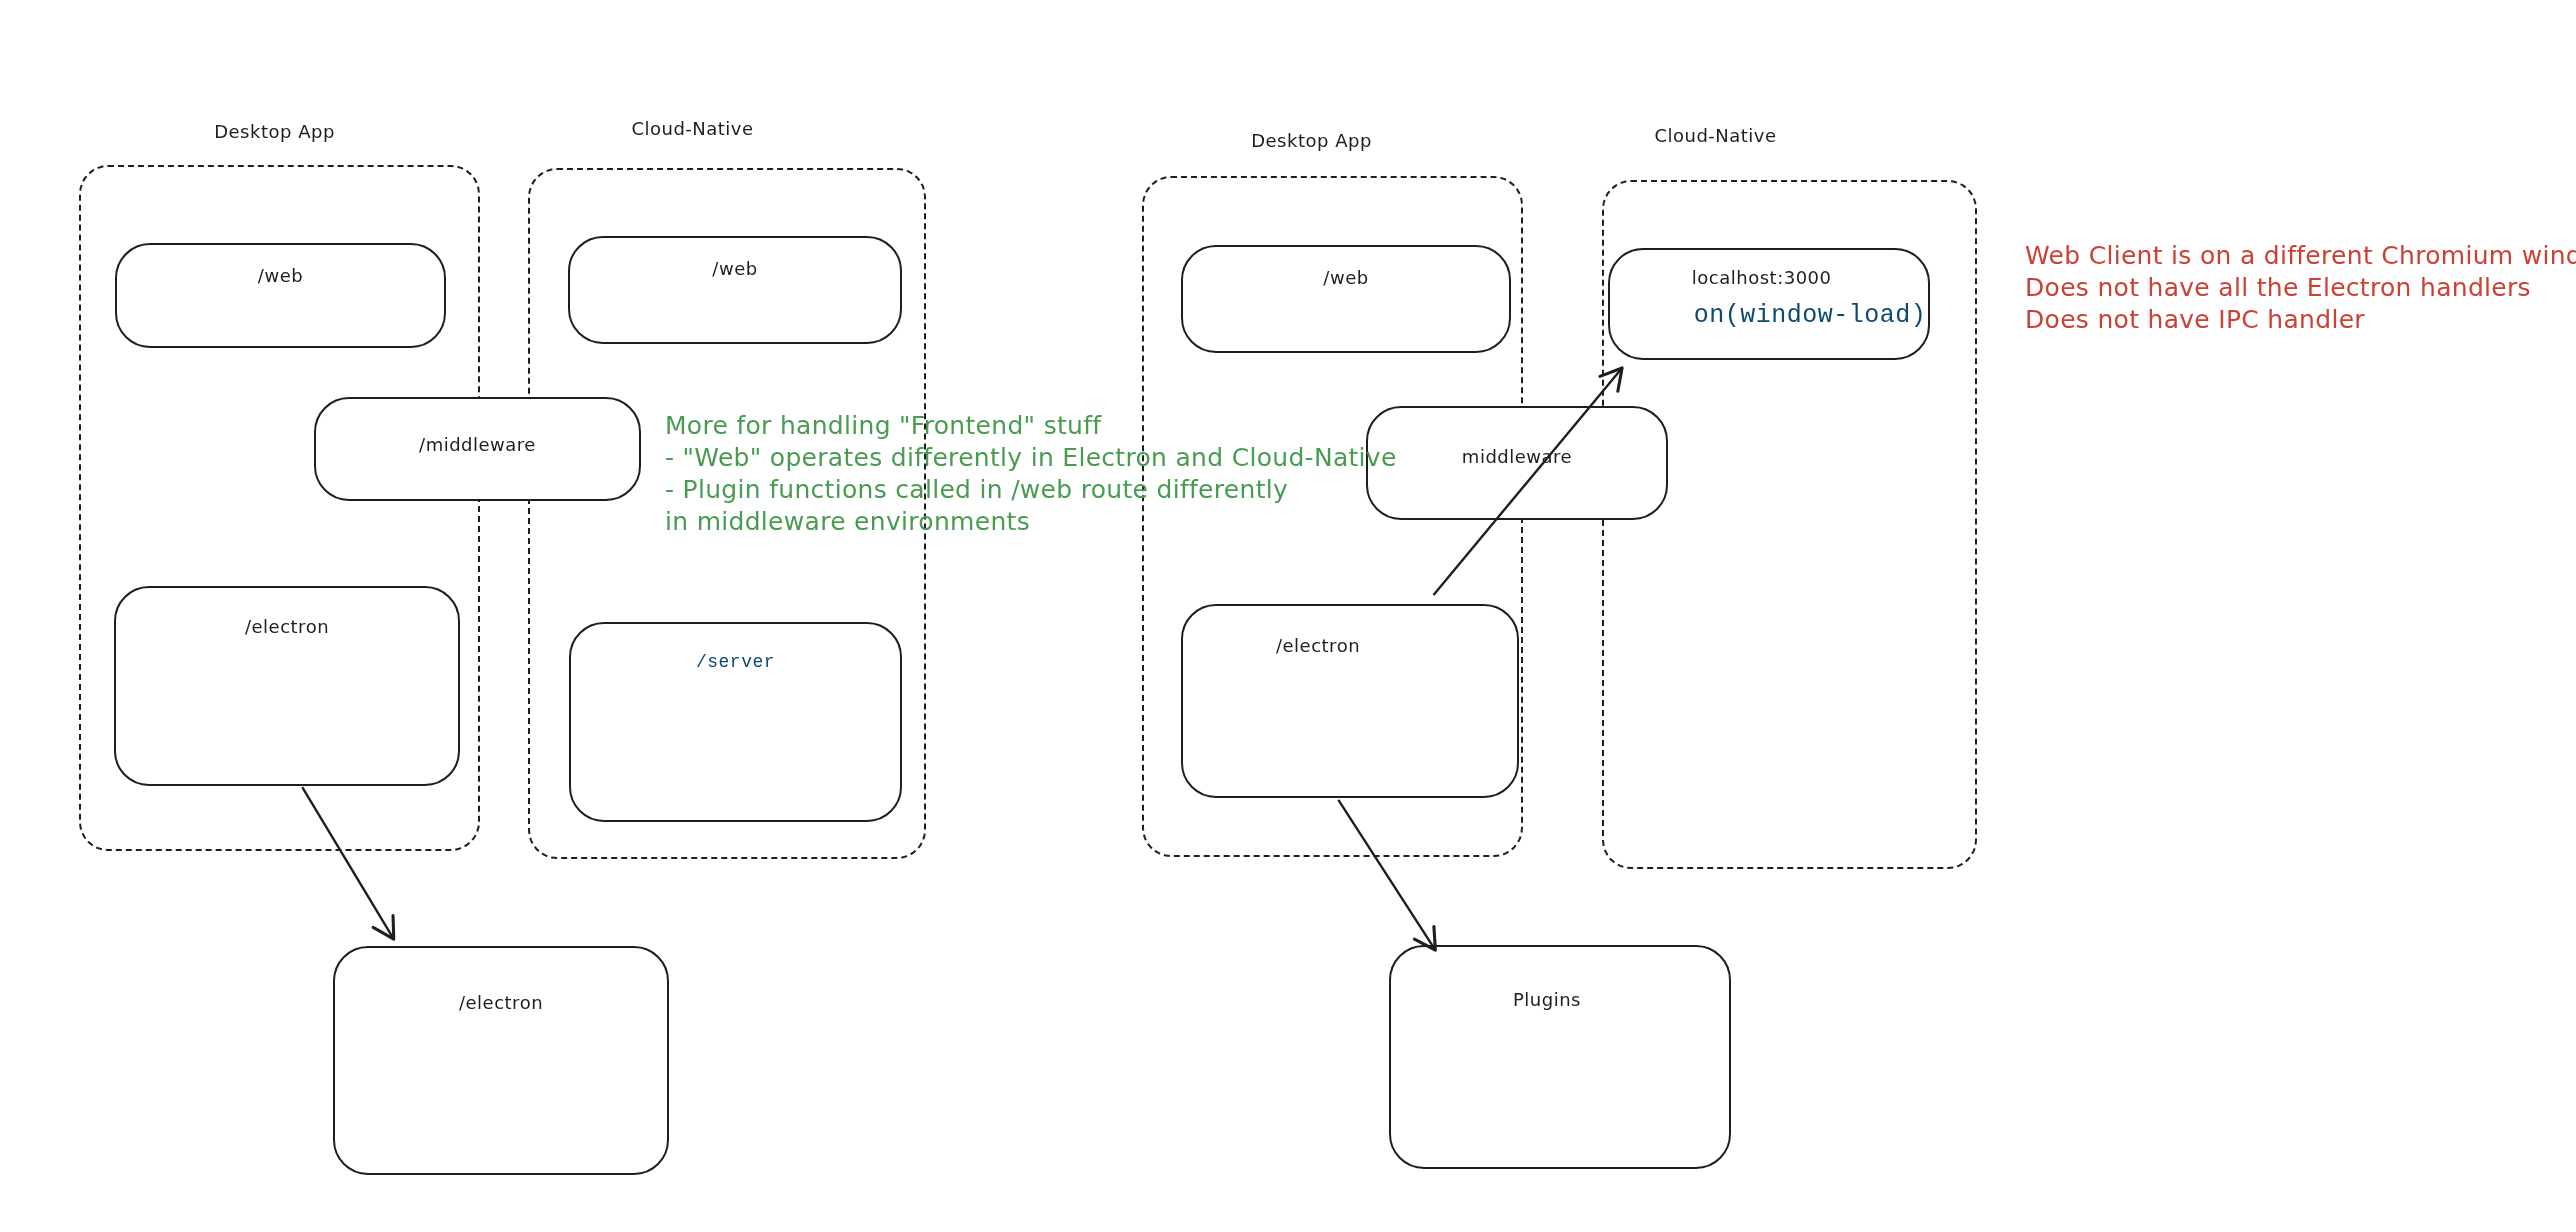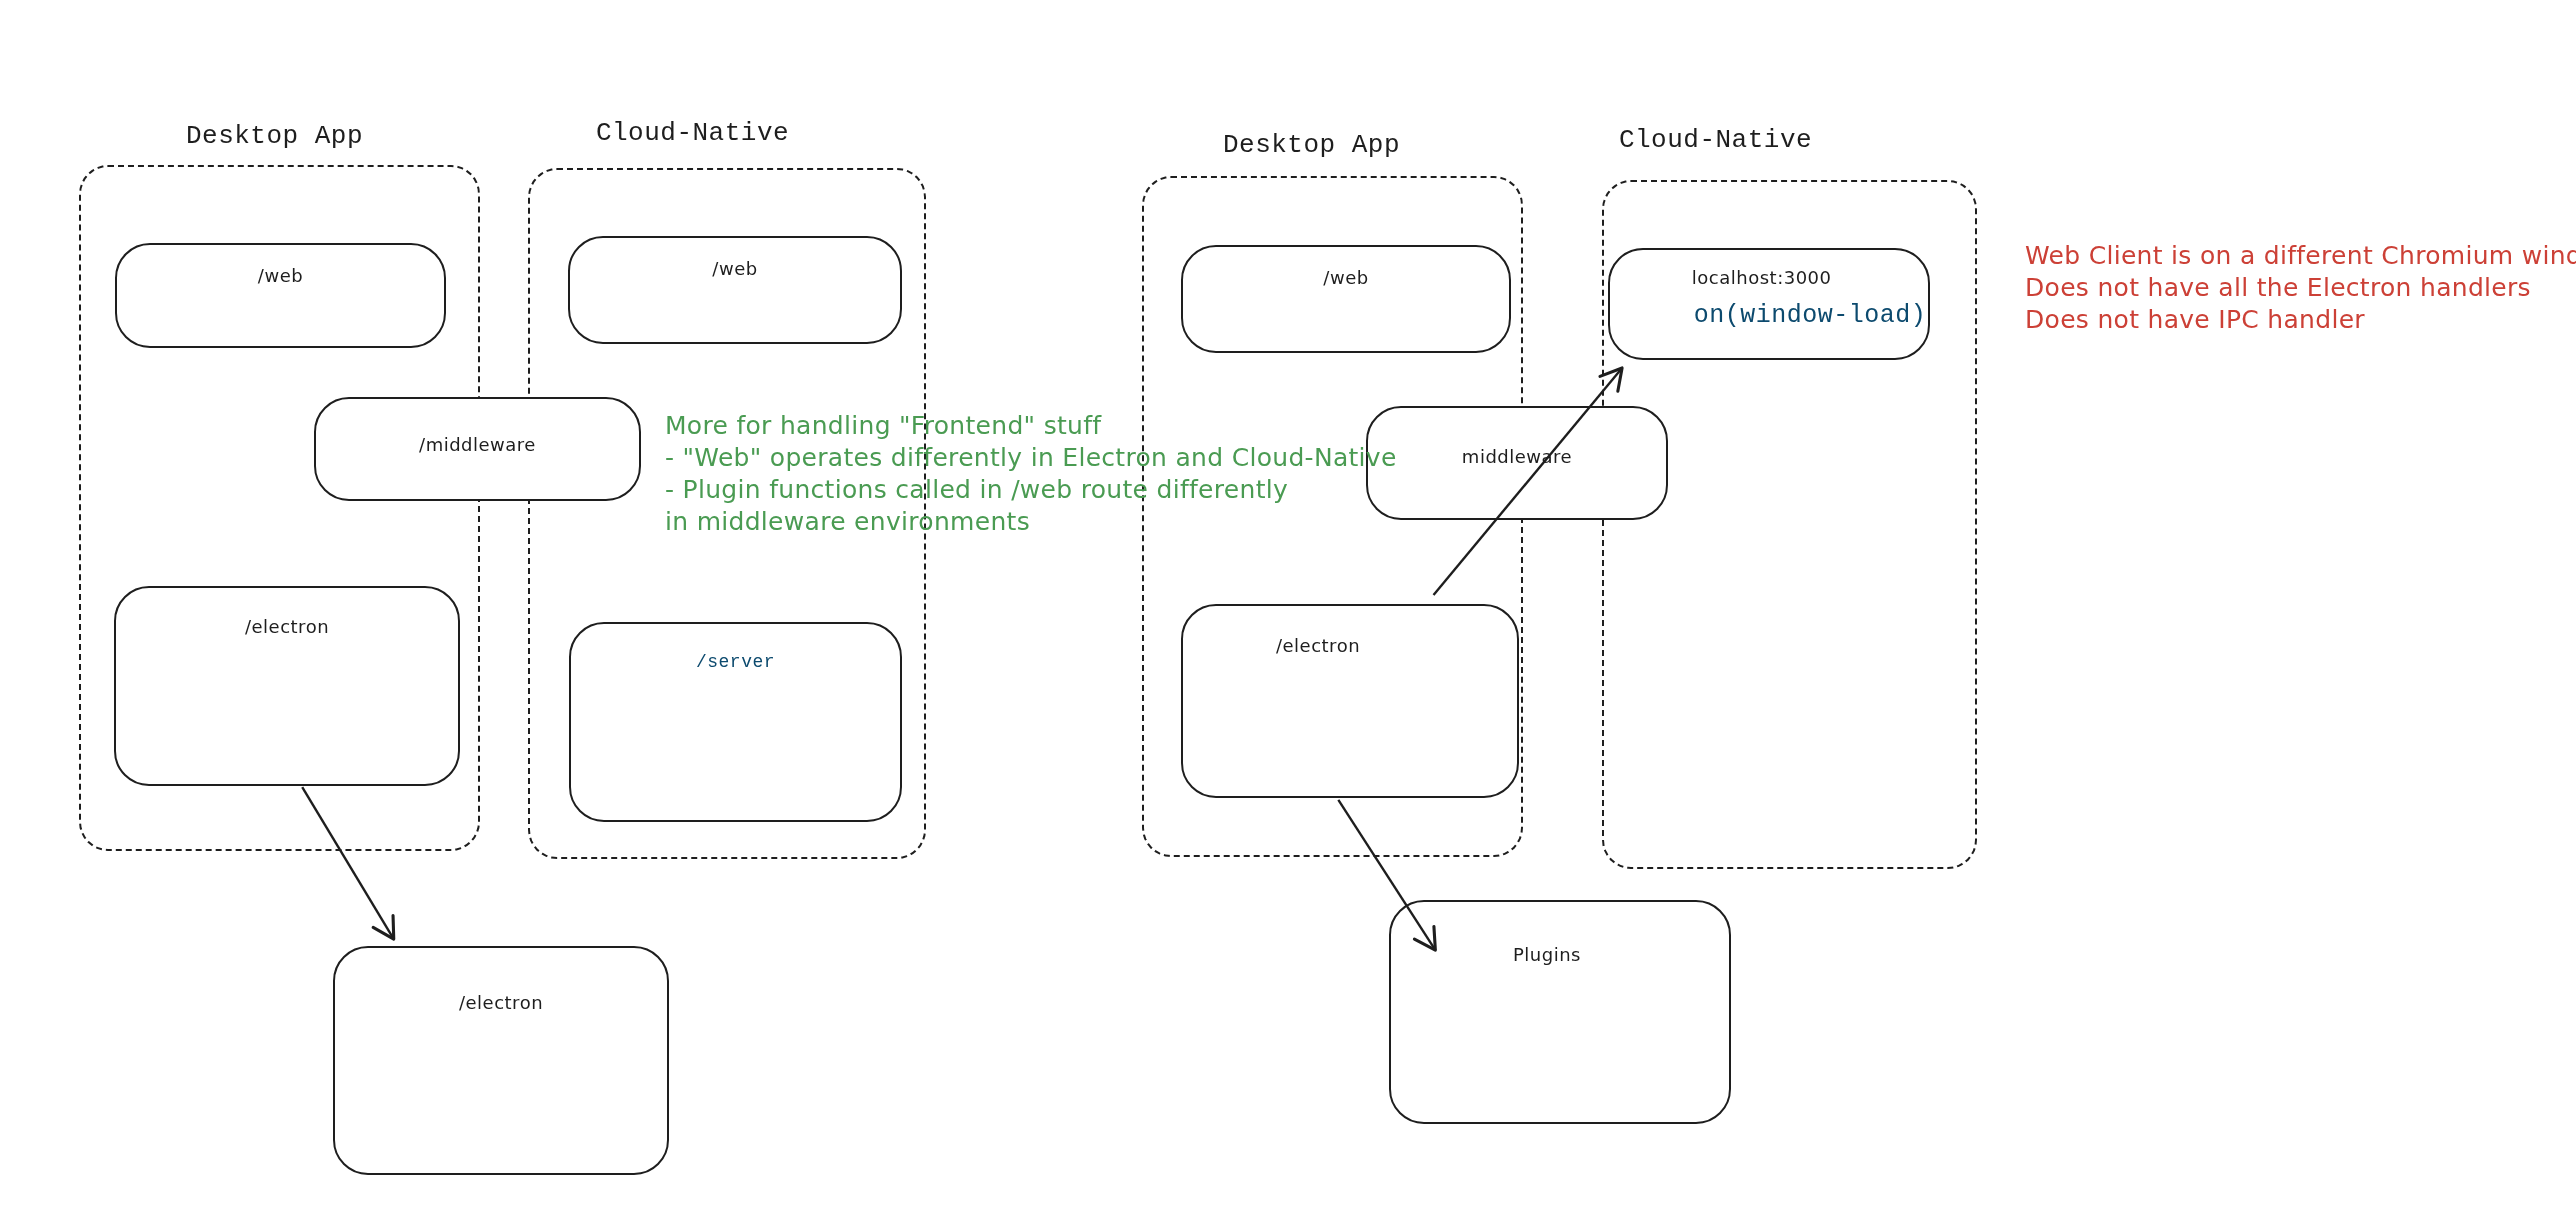--- a/index.html
+++ b/index.html
@@ -18,25 +18,24 @@
   }
   .group-container {
     position: absolute;
     border: 2.4px dashed #1e1e1e;
     border-radius: 29px;
     background: transparent;
   }
   .group-label {
     position: absolute;
     text-align: center;
-    font-size: 26px;
+    font-size: 18px;
     letter-spacing: 0.5px;
     color: #1e1e1e;
     white-space: nowrap;
-    font-family: Liberation Mono, monospace;
   }
   .node {
     position: absolute;
     border: 2.4px solid #1e1e1e;
     border-radius: 35px;
     background: #ffffff;
     box-sizing: border-box;
     text-align: center;
   }
   .node .label {
@@ -114,21 +113,21 @@
   </div>
 
   <div class="node" style="left:1366px; top:406px; width:302px; height:114px; padding-top:38px;">
     <span class="label">middleware</span>
   </div>
 
   <div class="node" style="left:1181px; top:604px; width:338px; height:194px; padding-top:29px;">
     <span class="label" style="transform:translateX(-32px);">/electron</span>
   </div>
 
-  <div class="node" style="left:1389px; top:900px; width:342px; height:224px; padding-top:42px;padding-left:29px;">
+  <div class="node" style="left:1389px; top:945px; width:342px; height:224px; padding-top:42px;padding-left:29px;">
     <span class="label" style="transform:translateX(-27.5px);">Plugins</span>
   </div>
 
   <div class="annotation green" style="left:665px; top:410px;">
     <div>More for handling "Frontend" stuff</div>
     <div>- "Web" operates differently in Electron and Cloud-Native</div>
     <div>- Plugin functions called in /web route differently</div>
     <div>in middleware environments</div>
   </div>
 

